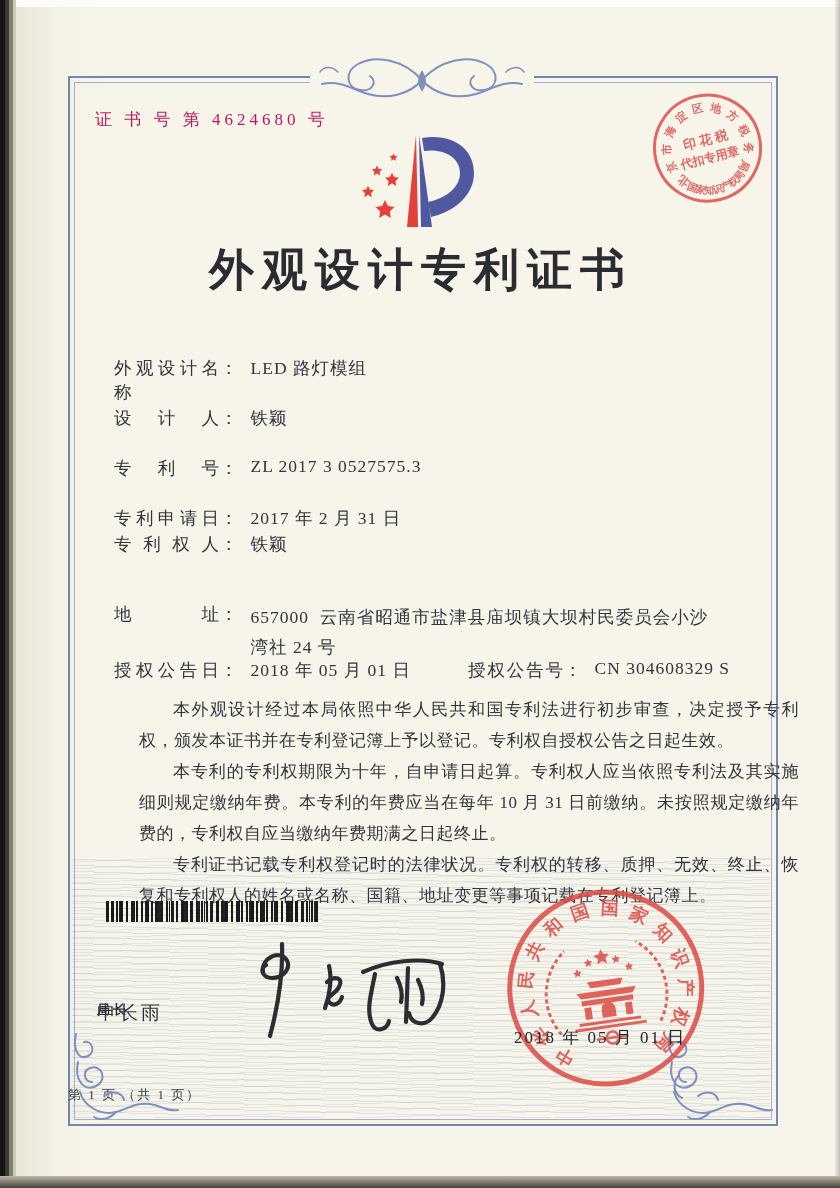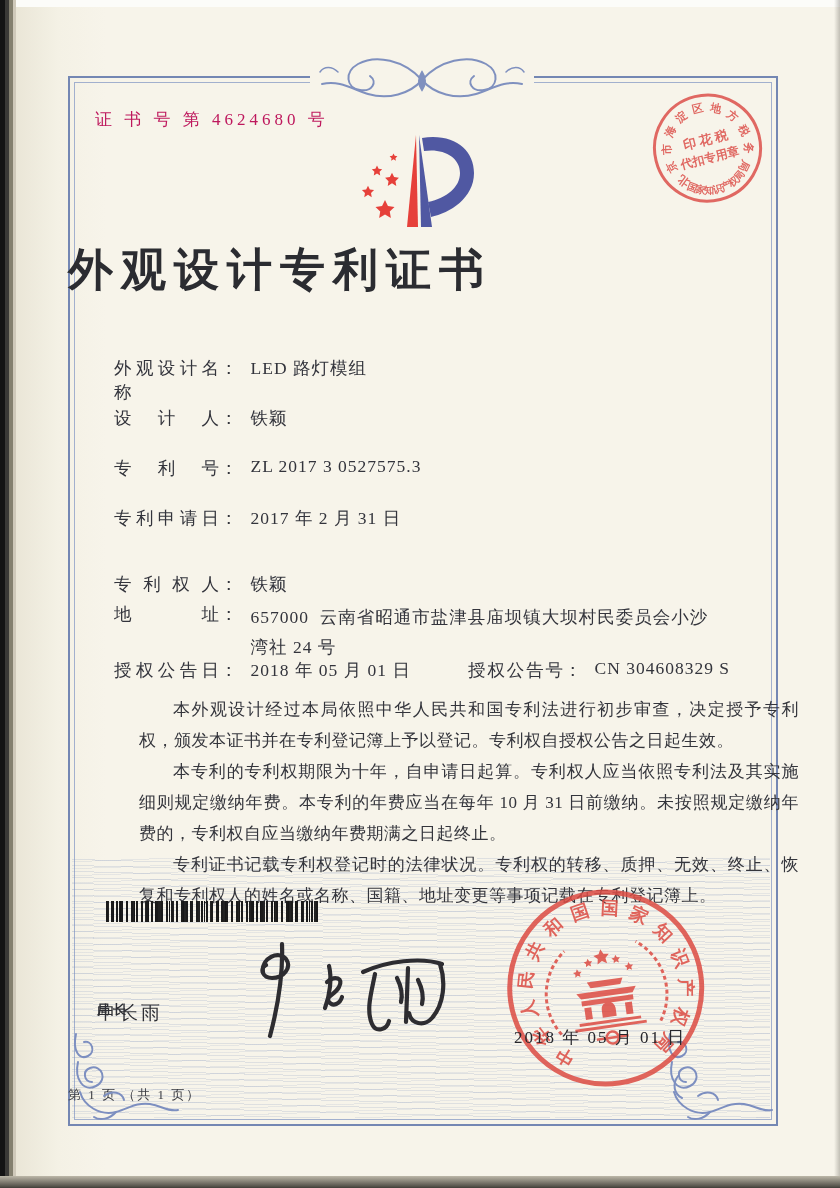--- a/index.html
+++ b/index.html
@@ -18,21 +18,21 @@
   
   .frame{left:68px;top:76px;width:706px;height:1046px;border:2px solid #7487b3;}
   .frame::before{content:"";position:absolute;inset:4px;border:1px solid #a2b0ce;}
   
   .waves{left:72px;top:858px;width:698px;height:260px;
      background:
        repeating-linear-gradient(1.5deg, rgba(122,142,185,.20) 0 1px, rgba(0,0,0,0) 1px 6px),
        repeating-linear-gradient(-2deg, rgba(122,142,185,.14) 0 1px, rgba(0,0,0,0) 1px 7px);}
   
   .certno{left:95px;top:108px;font-size:17px;letter-spacing:4px;color:#be185d;}
-  .title{left:68px;top:240px;width:706px;font-size:45px;font-weight:700;
+  .title{left:68px;top:240px;width:706px;text-align:center;font-size:45px;font-weight:700;
          letter-spacing:8px;color:#2b2c31;}
   .frow{left:98px;font-size:17.5px;letter-spacing:1px;color:#33343c;display:flex;align-items:flex-start;margin-left:16px;}
   .flabel{display:inline-block;width:106px;text-align:justify;text-align-last:justify;}
   .fcolon{display:inline-block;margin:0 4px 0 0;}
   .fval{display:inline-block;margin-left:8px;white-space:pre-wrap;}
   .addrval{width:462px;line-height:30px;}
   .paras{left:96px;top:694px;width:660px;font-size:17px;line-height:31px;text-align:justify;
          color:#34353c;letter-spacing:.5px;margin-left:43px;}
   .paras p{margin:0;text-indent:2em;}
   .barcode{left:106px;top:901px;width:214px;height:21px;background:
@@ -135,21 +135,21 @@
   <div class="abs frow" style="top:456px;">
     <span class="flabel">专利号</span>
       <span class="fcolon">：</span>
     <span class="fval">ZL 2017 3 0527575.3</span>
   </div>
   <div class="abs frow" style="top:506px;">
     <span class="flabel">专利申请日</span>
       <span class="fcolon">：</span>
     <span class="fval">2017 年 2 月 31 日</span>
   </div>
-  <div class="abs frow" style="top:572px;">
+  <div class="abs frow" style="top:532px;">
     <span class="flabel">专利权人</span>
       <span class="fcolon">：</span>
     <span class="fval">铁颖</span>
   </div>
   <div class="abs frow" style="top:602px;">
     <span class="flabel">地址</span>
       <span class="fcolon">：</span>
     <span class="fval addrval">657000  云南省昭通市盐津县庙坝镇大坝村民委员会小沙湾社 24 号</span>
   </div>
   <div class="abs frow" style="top:658px;">

